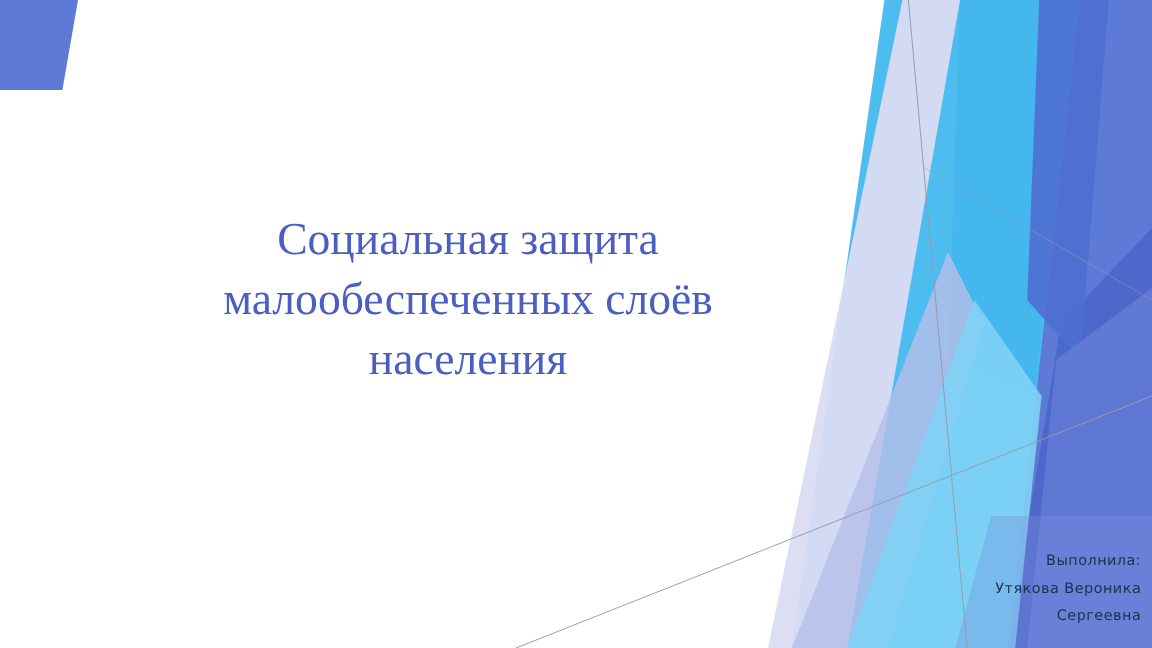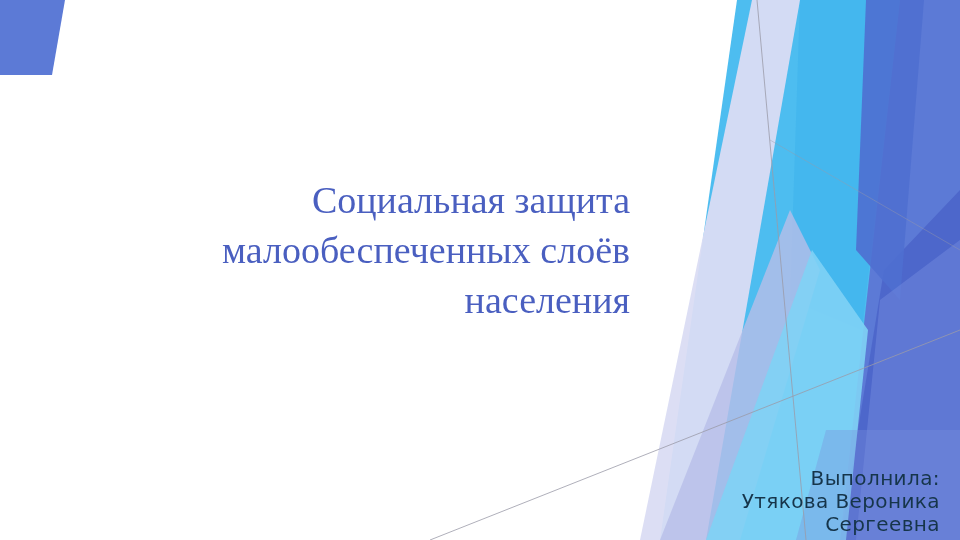--- a/index.html
+++ b/index.html
@@ -21,21 +21,21 @@
     left: 0;
     width: 960px;
     height: 540px;
     pointer-events: none;
   }
   #title-block {
     position: absolute;
     left: 150px;
     top: 175px;
     width: 480px;
-    text-align: right;
+    text-align: center;
     z-index: 5;
   }
   #title-text {
     font-family: "Liberation Serif", serif;
     font-size: 38px;
     line-height: 50px;
     color: #4a5fc0;
     font-weight: normal;
     margin: 0;
     white-space: pre-line;
@@ -44,24 +44,24 @@
   #subtitle-block {
     position: absolute;
     right: 8px;
     top: 455px;
     width: 330px;
     text-align: right;
     z-index: 5;
   }
   #subtitle-text {
     font-family: "DejaVu Sans", sans-serif;
-    font-size: 20px;
+    font-size: 12px;
     line-height: 23px;
     color: #16354a;
-    margin: 12px;
+    margin: 1px;
     white-space: pre-line;
     letter-spacing: 0.4px;
   }
 </style>
 </head>
 <body>
 
 <div id="slide">
 
   <svg id="decor" viewBox="0 0 960 540" preserveAspectRatio="none" xmlns="http://www.w3.org/2000/svg">

